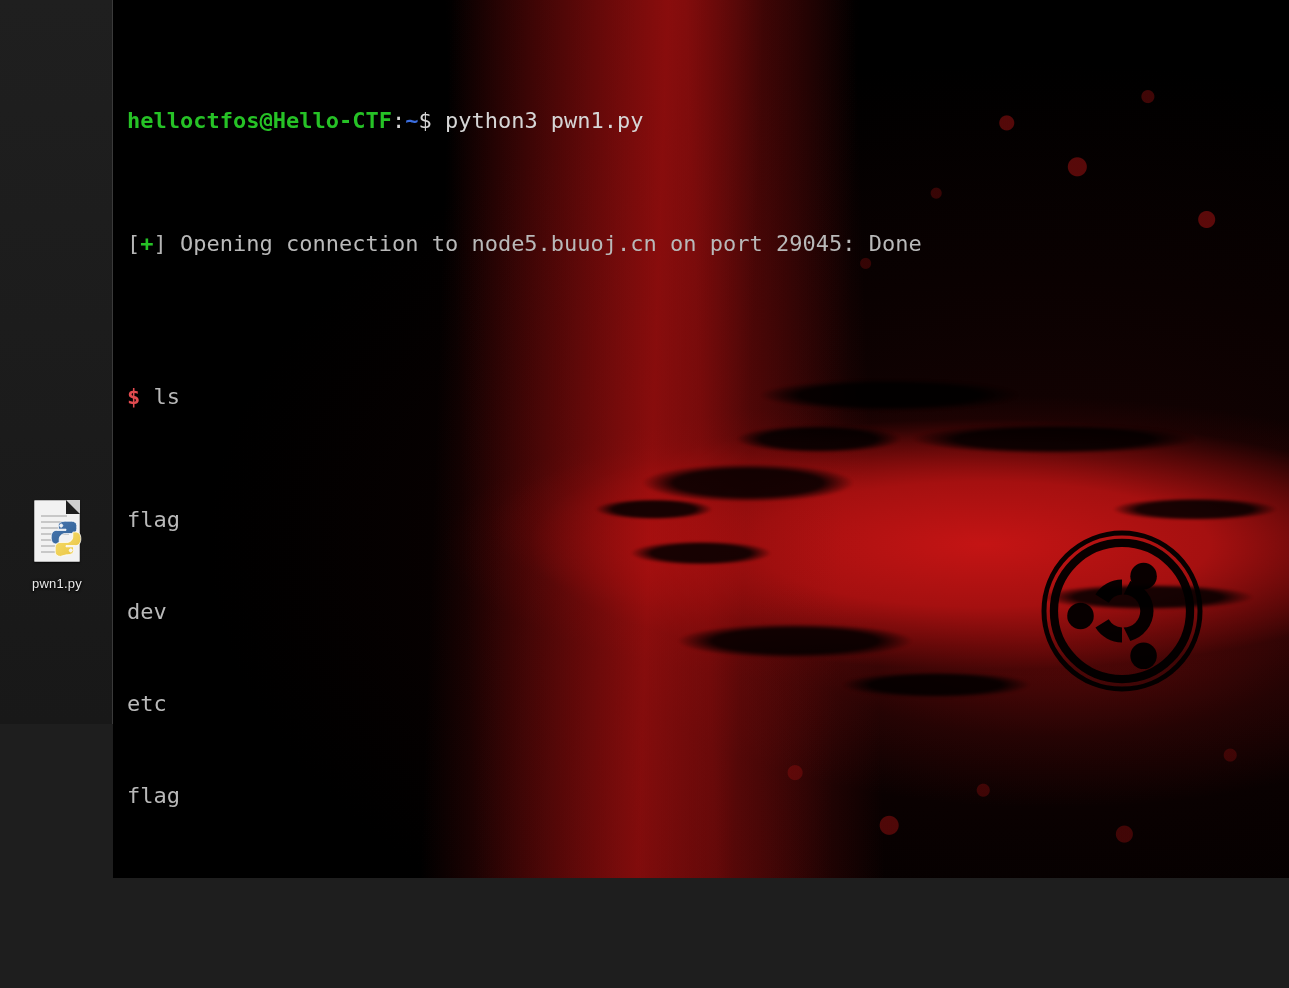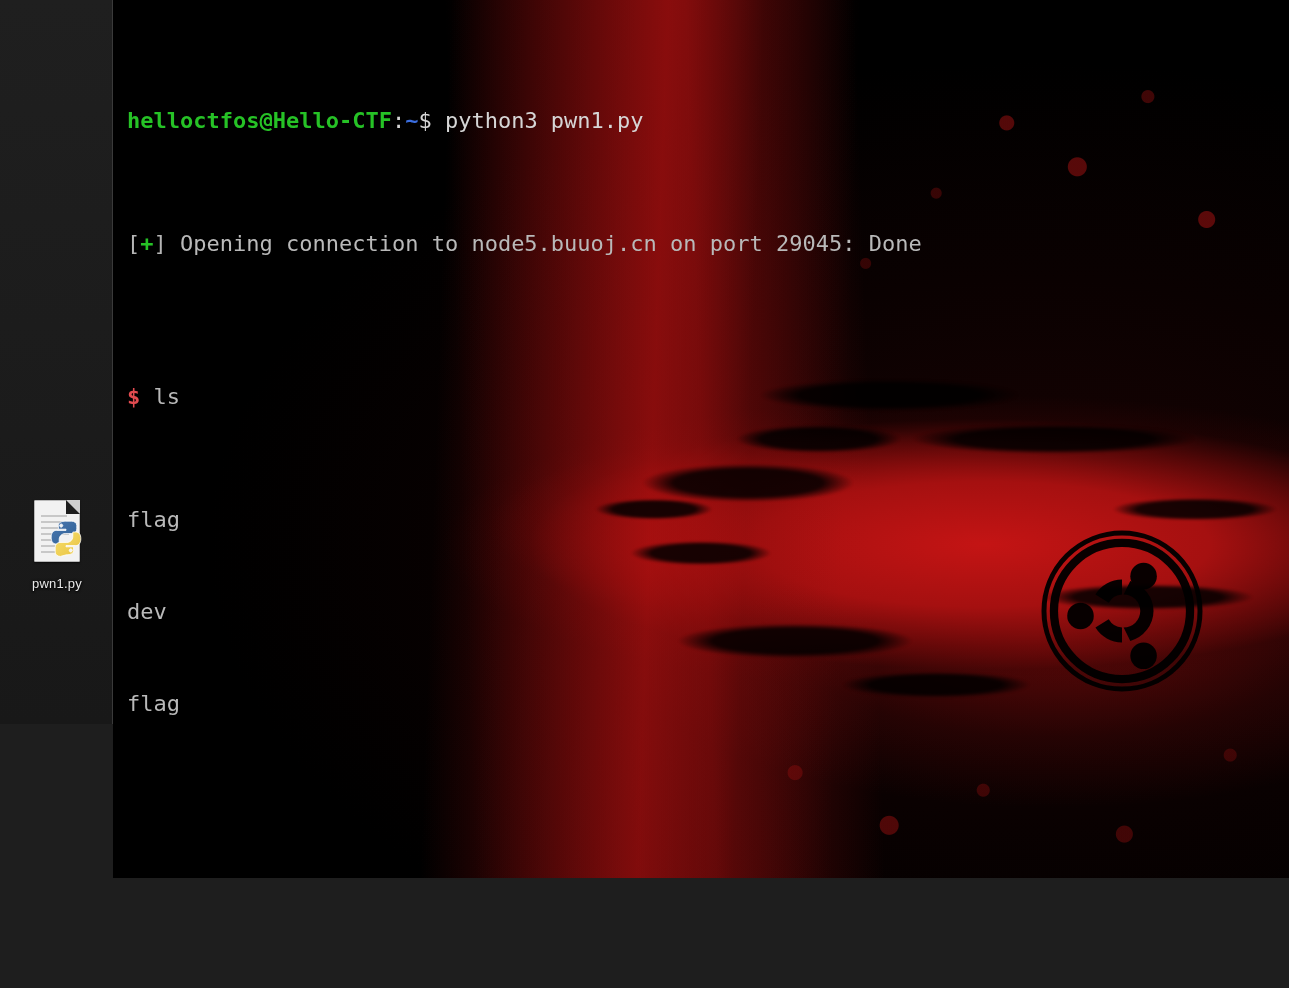--- a/index.html
+++ b/index.html
@@ -220,20 +220,21 @@
 
       <div class="line"><span class="c-green">helloctfos@Hello-CTF</span><span class="c-white">:</span><span class="c-blue">~</span><span class="c-white">$</span><span class="c-white"> </span><span class="c-white">python3 pwn1.py</span></div>
 
       <div class="line"><span class="c-bracket">[</span><span class="c-green">+</span><span class="c-bracket">]</span><span class="c-gray"> </span><span class="c-gray">Opening connection to node5.buuoj.cn on port 29045: Done</span></div>
 
 
       <div class="line"><span class="c-red">$</span><span class="c-gray"> </span><span class="c-gray">ls</span></div>
 
       <div class="line"><span class="c-gray">flag</span></div>
       <div class="line"><span class="c-gray">dev</span></div>
+      <div class="line"><span class="c-gray">etc</span></div>
       <div class="line"><span class="c-gray">flag</span></div>
       
       
       
       
       
       
       
       
       

